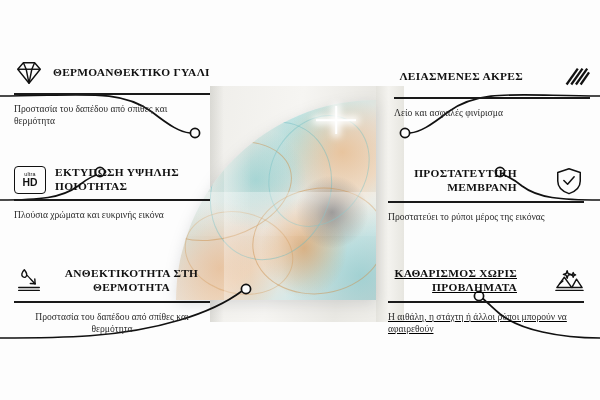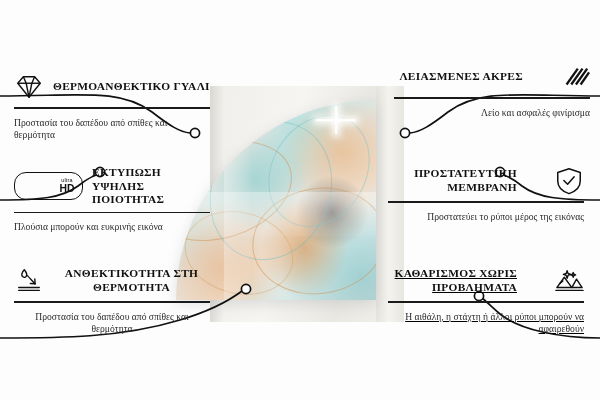--- a/index.html
+++ b/index.html
@@ -76,33 +76,33 @@
   .feature .head{display:flex;align-items:center;gap:9px;}
   .feature.right .head{flex-direction:row-reverse;gap:37px;}
   .ficon{width:30px;height:30px;flex:0 0 30px;display:block;}
   .ftitle{
     font-size:11.4px;font-weight:700;letter-spacing:.3px;color:#111;
     line-height:13.6px;text-transform:uppercase;
   }
   .feature.right .ftitle{text-align:right;}
   .rule{height:1.6px;background:#1a1a1a;margin:5px 0 5px;}
   .fdesc{font-size:9.6px;line-height:12.4px;color:#2b2b2b;margin-top:8px;}
-  .feature.right .fdesc{text-align:right;}
-
-  .f0{left:14px;top:72px;}
+  .feature.right .fdesc{text-align:left;}
+
+  .f0{left:14px;top:58px;}
   .f1{left:14px;top:166px;}
   .f2{left:14px;top:266px;text-align:center;}
   .f3{right:10px;top:62px;}
   .f4{right:16px;top:166px;}
   .f5{right:16px;top:266px;text-decoration:underline;}
 
   .hd-badge{
-    width:28px;height:26px;border:1.6px solid #111;border-radius:12px;
+    width:28px;height:26px;border:1.6px solid #111;border-radius:4px;
     display:flex;flex-direction:column;align-items:center;justify-content:center;
-    font-family:"Liberation Sans",sans-serif;line-height:1;padding-left:37px;
+    font-family:"Liberation Sans",sans-serif;line-height:1;
   }
   .hd-badge .u{font-size:5.4px;letter-spacing:.2px;color:#111;}
   .hd-badge .h{font-size:10.4px;font-weight:700;color:#111;margin-top:1px;}
 </style>
 </head>
 <body>
 
 <div id="stage">
 
   <div class="product-wrap">
@@ -161,21 +161,21 @@
 
   <div class="feature left f1">
     <div class="head">
       <div class="ficon hd-badge">
         <span class="u">ultra</span>
         <span class="h">HD</span>
       </div>
       <div class="ftitle">ΕΚΤΥΠΩΣΗ ΥΨΗΛΗΣ ΠΟΙΟΤΗΤΑΣ</div>
     </div>
     <div class="rule"></div>
-    <div class="fdesc">Πλούσια μπορούν και ευκρινής εικόνα</div>
+    <div class="fdesc">Πλούσια χρώματα και ευκρινής εικόνα</div>
   </div>
 
   <div class="feature left f2">
     <div class="head">
       <svg class="ficon" viewBox="0 0 32 32">
         <g fill="none" stroke="#111" stroke-width="1.5" stroke-linejoin="round" stroke-linecap="round">
           <path d="M11 4 C8 7, 7.5 10, 9.5 11.5 C11.5 13, 14 11.5, 13.5 8.5 C13.2 6.8, 12 5.2, 11 4 Z"></path>
           <path d="M14 10 C17 13, 20 16.5, 22.5 19"></path>
           <path d="M22.5 19 L17.4 18.6"></path>
             <path d="M22.5 19 L22.2 13.9"></path>

